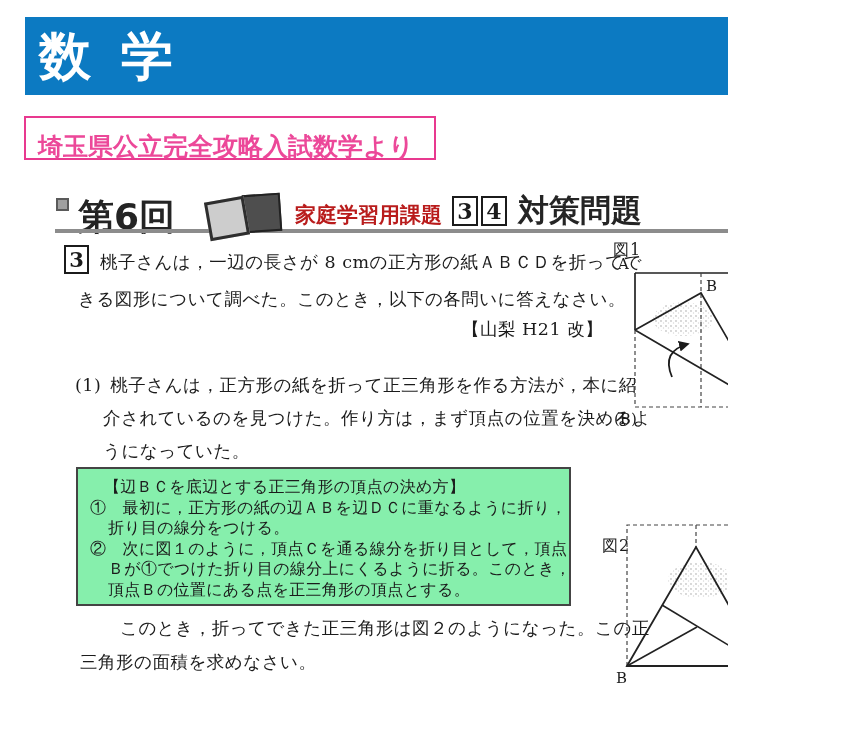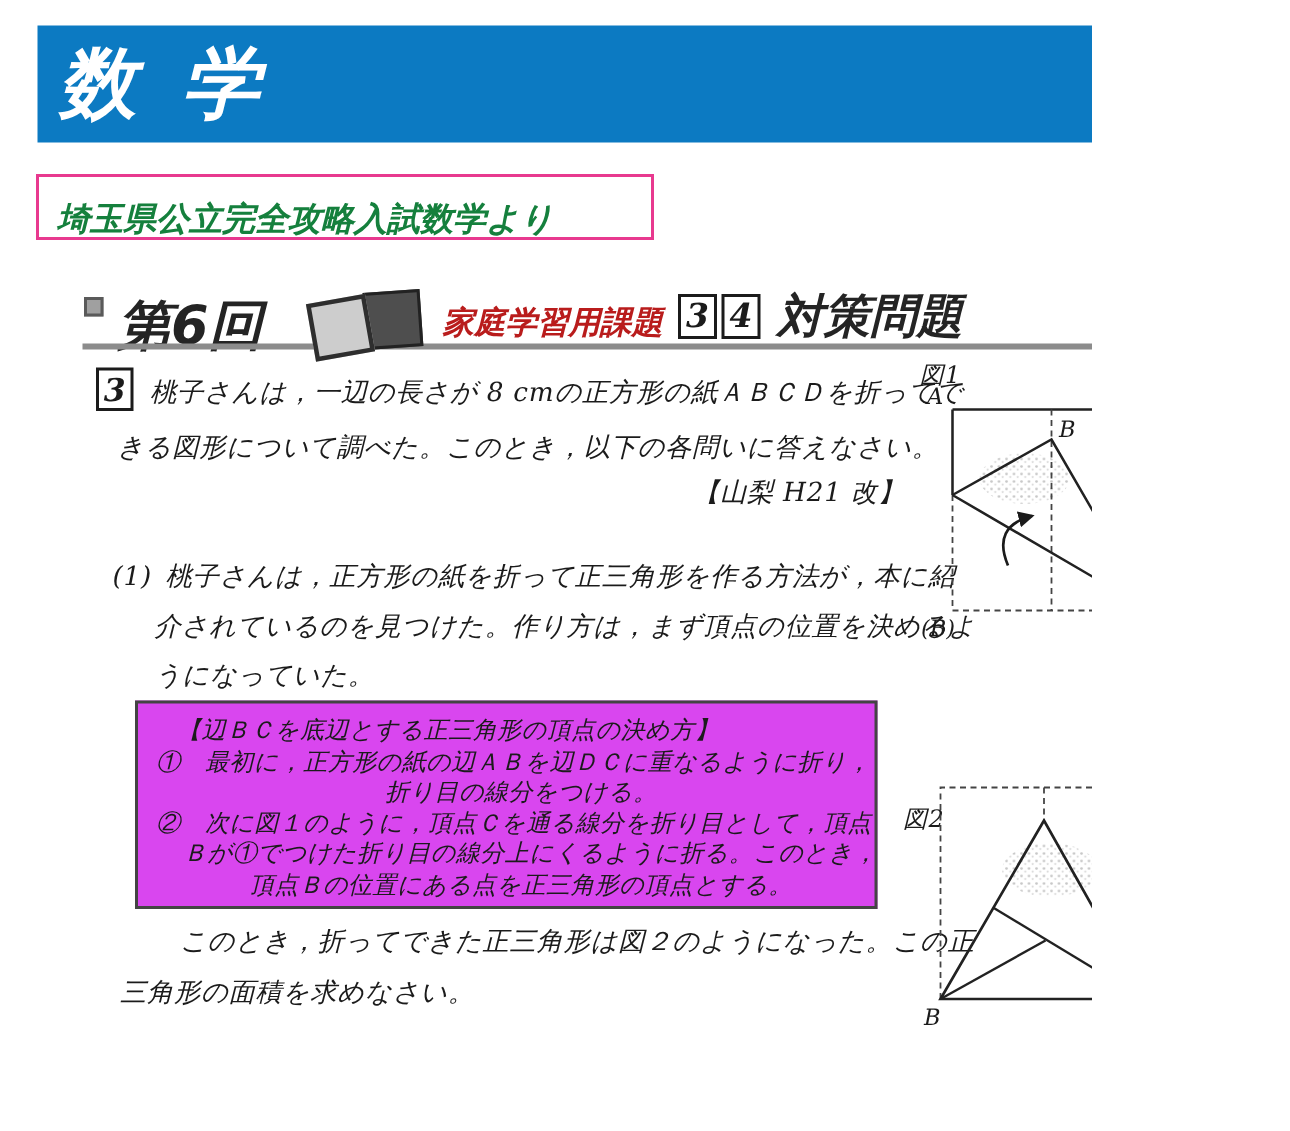--- a/index.html
+++ b/index.html
@@ -1,30 +1,30 @@
 <!DOCTYPE html>
 <html><head>
 <meta charset="utf-8">
 <style>
   html,body{margin:0;padding:0;background:#ffffff;}
   .page{position:relative;width:728px;height:754px;background:#ffffff;overflow:hidden;
-        font-family:"DejaVu Serif", serif;color:#1b1b1b;font-style:italic;}
+        font-family:"DejaVu Serif", serif;color:#1b1b1b;}
   .abs{position:absolute;}
 
   
   .banner{left:25px;top:17px;width:835px;height:78px;background:#0c7ac2;
           display:flex;align-items:center;}
   .banner-title{font-family:"DejaVu Sans", sans-serif;font-weight:bold;color:#ffffff;
                 font-size:52px;letter-spacing:6px;padding-left:14px;line-height:1;}
 
   
   .source-box{left:24px;top:116px;width:412px;height:44px;border:2px solid #e8398f;
               background:#ffffff;display:flex;align-items:center;padding-left:12px;box-sizing:border-box;}
   .source-brand{font-family:"DejaVu Sans", sans-serif;font-weight:bold;font-size:21px;color:#e8398f;margin-right:8px;}
-  .source-title{font-family:"DejaVu Sans", sans-serif;font-weight:bold;font-size:22px;color:#15803d;margin-top:16px;}
+  .source-title{font-family:"DejaVu Sans", sans-serif;font-weight:bold;font-size:25px;color:#ec4899;margin-top:16px;}
 
   
   .bullet-square{left:56px;top:198px;width:13px;height:13px;background:#a0a0a0;border:2px solid #5a5a5a;box-sizing:border-box;}
   .round-title{left:78px;top:193px;font-family:"DejaVu Sans", sans-serif;font-weight:bold;font-size:36px;color:#242424;}
   .squares-icon{left:205px;top:191px;width:82px;height:50px;}
   .sq-light{position:absolute;left:2px;top:8px;width:40px;height:39px;background:#cdcdcd;border:3px solid #2e2e2e;
             transform:rotate(-10deg);z-index:3;box-sizing:border-box;}
   .sq-dark{position:absolute;left:38px;top:3px;width:38px;height:38px;background:#4e4e4e;border:2px solid #222;
            transform:rotate(-4deg);z-index:2;box-sizing:border-box;}
   .course-label{left:295px;top:201px;font-family:"DejaVu Sans", sans-serif;font-weight:bold;font-size:21px;color:#b91c1c;}
@@ -36,24 +36,24 @@
   .header-rule{left:55px;top:229px;width:783px;height:4px;background:#8c8c8c;}
 
   
   .problem-number{left:64px;top:245px;width:25px;height:29px;border:2px solid #1b1b1b;box-sizing:border-box;
                   font-family:"DejaVu Serif", serif;font-weight:600;font-size:21px;
                   display:flex;align-items:center;justify-content:center;}
   .tline{font-size:17.5px;letter-spacing:0.5px;white-space:nowrap;line-height:22px;}
   .q1-row{display:flex;gap:9px;}
 
   
-  .method-box{left:90px;top:467px;width:495px;height:139px;border:2px solid #444;box-sizing:border-box;
-              padding:8px 10px 0 12px;background:#d946ef;}
+  .method-box{left:76px;top:467px;width:495px;height:139px;border:2px solid #444;box-sizing:border-box;
+              padding:8px 10px 0 12px;background:#86efac;}
   .mline{font-size:16px;letter-spacing:0.3px;white-space:nowrap;line-height:20.5px;}
-  .mline.indent{padding-left:18px;text-align:center;}
+  .mline.indent{padding-left:18px;}
   .mline.title{padding-left:14px;}
 
   
   .fig-label{font-size:16px;letter-spacing:1px;}
   .fig1-label{left:613px;top:240px;}
   .fig2-label{left:602px;top:502px;margin-top:34px;}
   .fig1-svg{left:610px;top:255px;}
   .fig2-svg{left:610px;top:518px;}
   svg text{font-family:"DejaVu Serif", serif;font-size:15px;fill:#1b1b1b;}
 </style>

